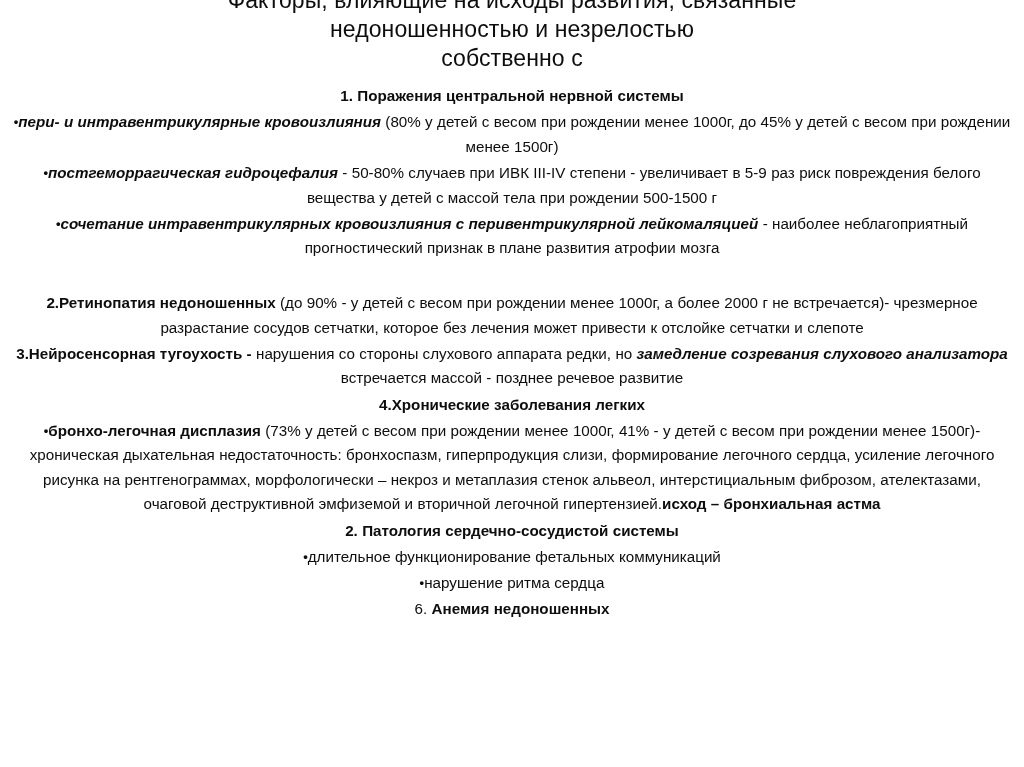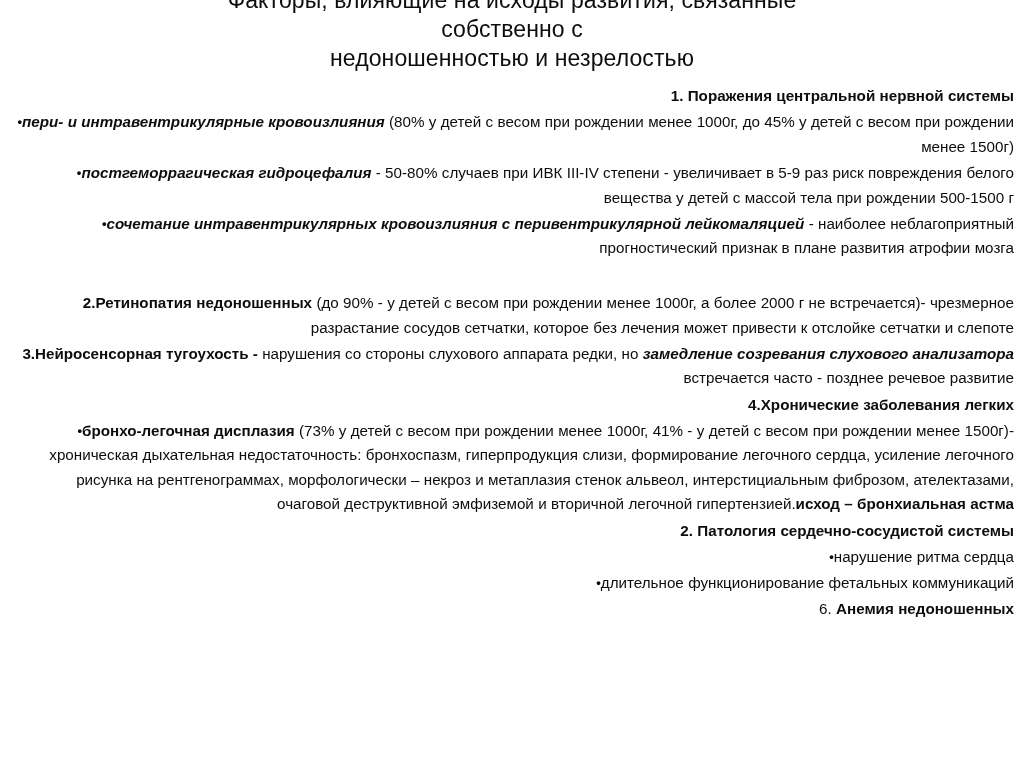--- a/index.html
+++ b/index.html
@@ -47,21 +47,21 @@
     top: 84px;
     left: 10px;
     width: 1004px;
   }
 
   .para {
     font-size: 15.2px;
     line-height: 24.6px;
     margin: 0;
     padding: 0;
-    text-align: right;
+    text-align: center;
     color: #0d0d0d;
     word-spacing: 0.1px;
   }
 
   .para + .para { margin-top: 1.6px; }
 
   
   .gap-lg { margin-top: 30px !important; }
 
   .heading {
@@ -79,32 +79,32 @@
     vertical-align: 1px;
   }
 </style>
 </head>
 <body>
 
 <div class="slide">
 
   <div class="title-block">
     <span class="title-line">Факторы, влияющие на исходы развития, связанные</span>
+    <span class="title-line">недоношенностью и незрелостью</span>
     <span class="title-line">собственно с</span>
-    <span class="title-line">недоношенностью и незрелостью</span>
   </div>
 
   <div class="body-area" id="body-area">
       <p class="para heading"><span class="b">1. Поражения центральной нервной системы</span></p>
       <p class="para"><span class="bullet">•</span><span class="bi">пери- и интравентрикулярные кровоизлияния</span><span class="n"> (80% у детей с весом при рождении менее 1000г, до 45% у  детей с весом при рождении менее 1500г)</span></p>
       <p class="para"><span class="bullet">•</span><span class="bi">постгеморрагическая гидроцефалия</span><span class="n"> - 50-80% случаев при ИВК III-IV степени - увеличивает в 5-9 раз риск повреждения белого вещества у детей с массой тела при рождении 500-1500 г</span></p>
       <p class="para"><span class="bullet">•</span><span class="bi">сочетание интравентрикулярных кровоизлияния с перивентрикулярной лейкомаляцией</span><span class="n"> - наиболее неблагоприятный прогностический признак в плане развития атрофии мозга</span></p>
       <p class="para gap-lg"><span class="b">2.Ретинопатия недоношенных</span><span class="n"> (до 90% - у детей с весом при рождении менее 1000г, а более 2000 г не встречается)- чрезмерное разрастание сосудов сетчатки, которое без лечения может привести к отслойке сетчатки и слепоте</span></p>
-      <p class="para"><span class="b">3.Нейросенсорная тугоухость -</span><span class="n"> нарушения со стороны слухового аппарата редки, но </span><span class="bi">замедление созревания слухового анализатора</span><span class="n"> встречается часто - позднее речевое развитие</span></p>
+      <p class="para"><span class="b">3.Нейросенсорная тугоухость -</span><span class="n"> нарушения со стороны слухового аппарата редки, но </span><span class="bi">замедление созревания слухового анализатора</span><span class="n"> встречается массой - позднее речевое развитие</span></p>
       <p class="para heading"><span class="b">4.Хронические заболевания легких</span></p>
       <p class="para"><span class="bullet">•</span><span class="b">бронхо-легочная дисплазия</span><span class="n"> (73% у детей с весом при рождении менее 1000г, 41% - у детей с весом при рождении менее 1500г)- хроническая дыхательная недостаточность: бронхоспазм, гиперпродукция слизи, формирование легочного сердца, усиление легочного рисунка на рентгенограммах, морфологически – некроз  и метаплазия стенок альвеол, интерстициальным фиброзом, ателектазами, очаговой деструктивной эмфиземой и вторичной легочной гипертензией.</span><span class="b">исход – бронхиальная астма</span></p>
       <p class="para heading"><span class="b">2. Патология сердечно-сосудистой системы</span></p>
+      <p class="para"><span class="bullet">•</span><span class="n">длительное функционирование фетальных коммуникаций</span></p>
       <p class="para"><span class="bullet">•</span><span class="n">нарушение ритма сердца</span></p>
-      <p class="para"><span class="bullet">•</span><span class="n">длительное функционирование фетальных коммуникаций</span></p>
       <p class="para heading"><span class="n">6. </span><span class="b">Анемия недоношенных</span></p>
     </div>
 
 </div>
 
 </body></html>

